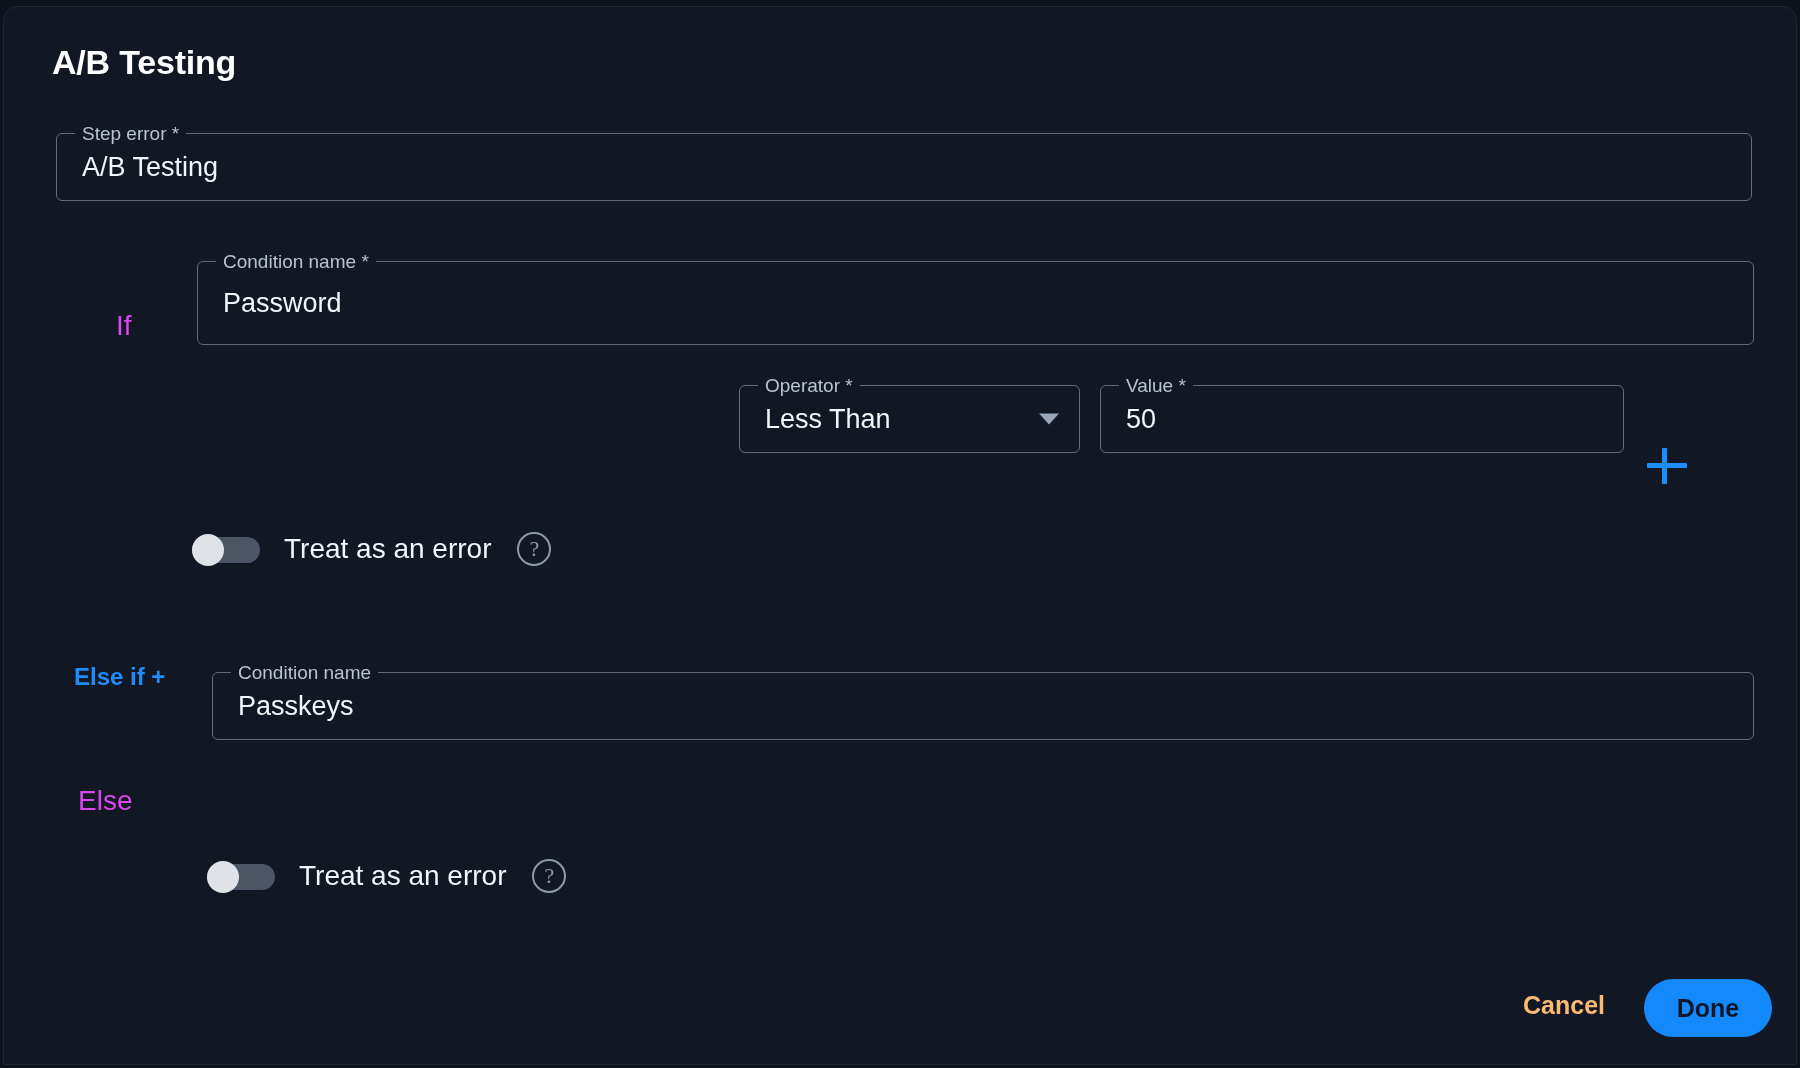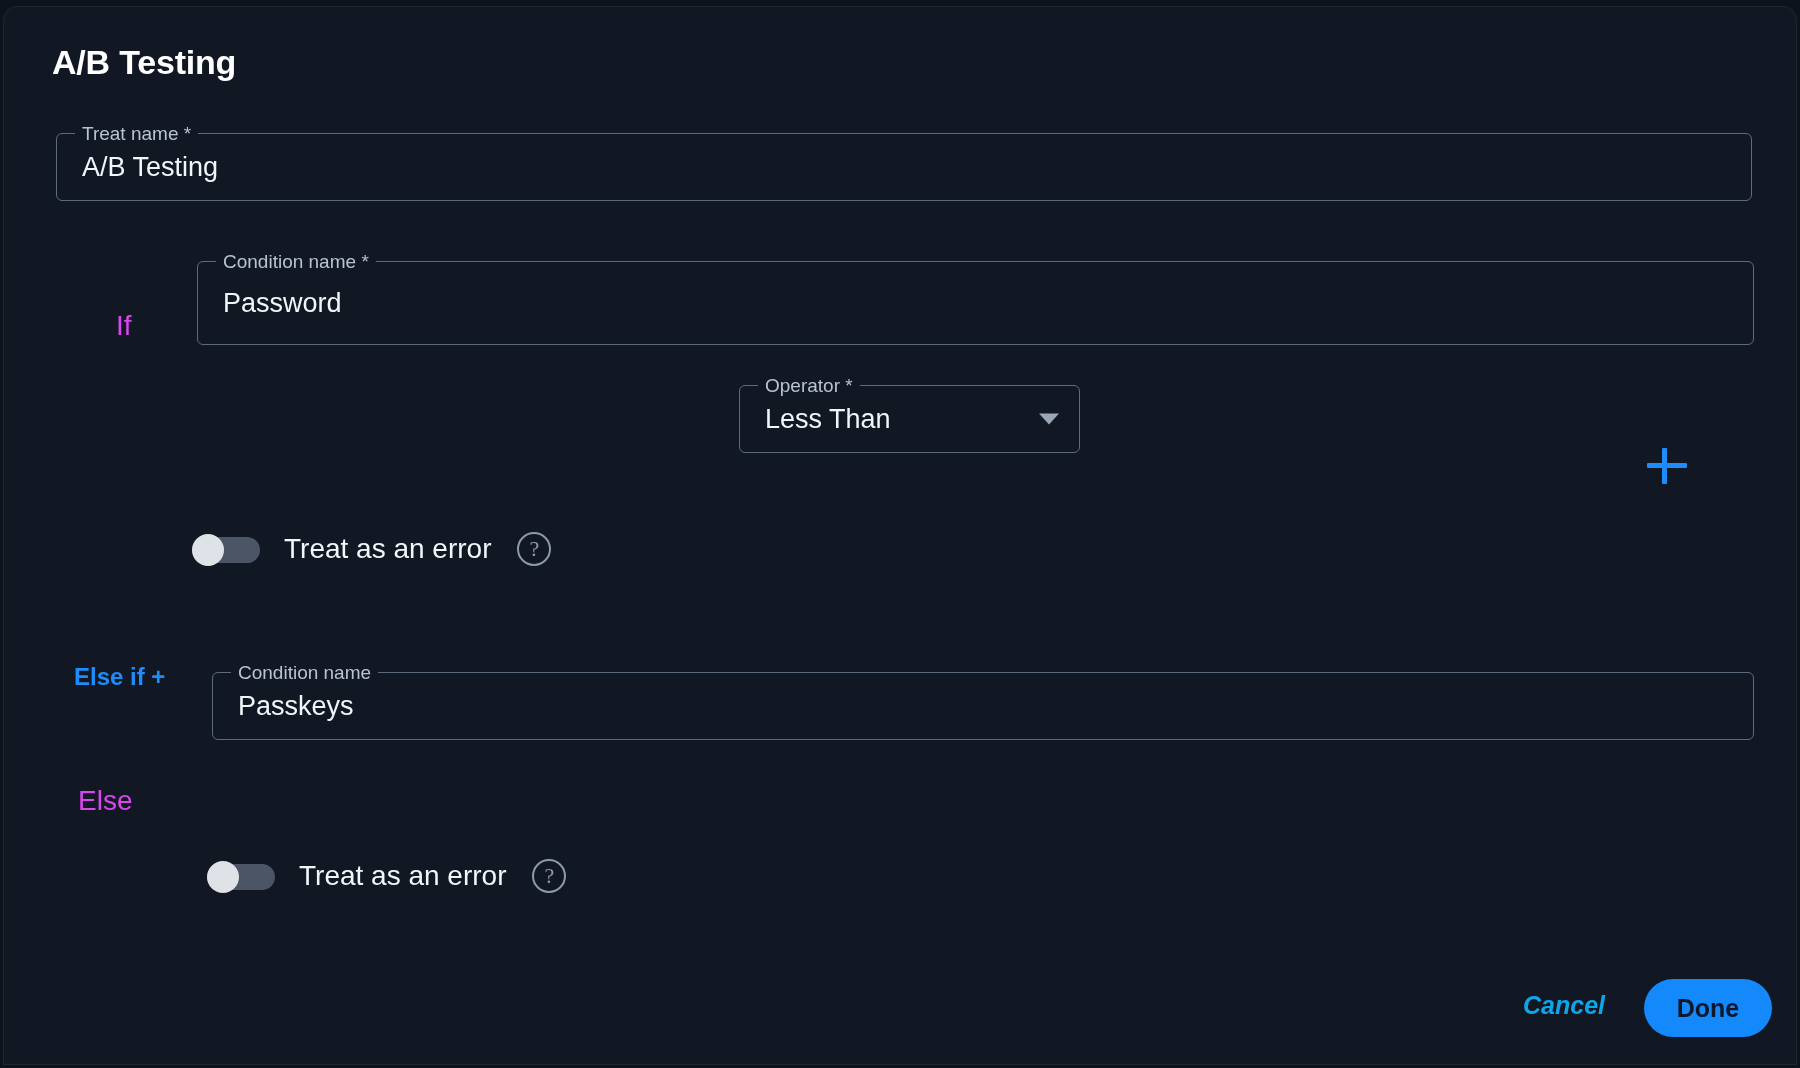--- a/index.html
+++ b/index.html
@@ -195,27 +195,26 @@
     white-space: nowrap;
   }
 
   
   #cancel-button {
     position: absolute;
     left: 1519px;
     top: 984px;
     font-size: 25px;
     font-weight: bold;
-    color: #0ea5e9;
+    color: #fdba74;
     cursor: pointer;
     background: none;
     border: none;
     padding: 0;
     font-family: "Liberation Sans", sans-serif;
-    font-style: italic;
   }
   #done-button {
     position: absolute;
     left: 1640px;
     top: 972px;
     width: 128px;
     height: 58px;
     border: none;
     border-radius: 29px;
     background: #1389fb;
@@ -229,38 +228,42 @@
 </head>
 <body>
 
 <div class="backdrop"></div>
 
 <div class="modal">
 
   <div class="modal-title">A/B Testing</div>
 
   <div class="field" id="step-name-field">
-    <div class="legend"><span>Treat name</span> <span class="req">*</span></div>
+    <div class="legend"><span>Step error</span> <span class="req">*</span></div>
     <div class="value">A/B Testing</div>
   </div>
 
   <div class="branch-label" id="if-label">If</div>
 
   <div class="field" id="cond-name-field">
     <div class="legend"><span>Condition name</span> <span class="req">*</span></div>
     <div class="value">Password</div>
   </div>
 
 
   <div class="field" id="operator-field">
     <div class="legend"><span>Operator</span> <span class="req">*</span></div>
     <div class="value">Less Than</div>
     <div class="select-arrow"></div>
   </div>
 
+  <div class="field" id="value-field">
+    <div class="legend"><span>Value</span> <span class="req">*</span></div>
+    <div class="value">50</div>
+  </div>
 
   <div id="add-condition-btn"></div>
 
   <div class="toggle-row" id="toggle-row-if">
     <div class="switch">
       <div class="track"></div>
       <div class="knob"></div>
     </div>
     <div class="toggle-label">Treat as an error</div>
     <div class="help-icon">?</div>

